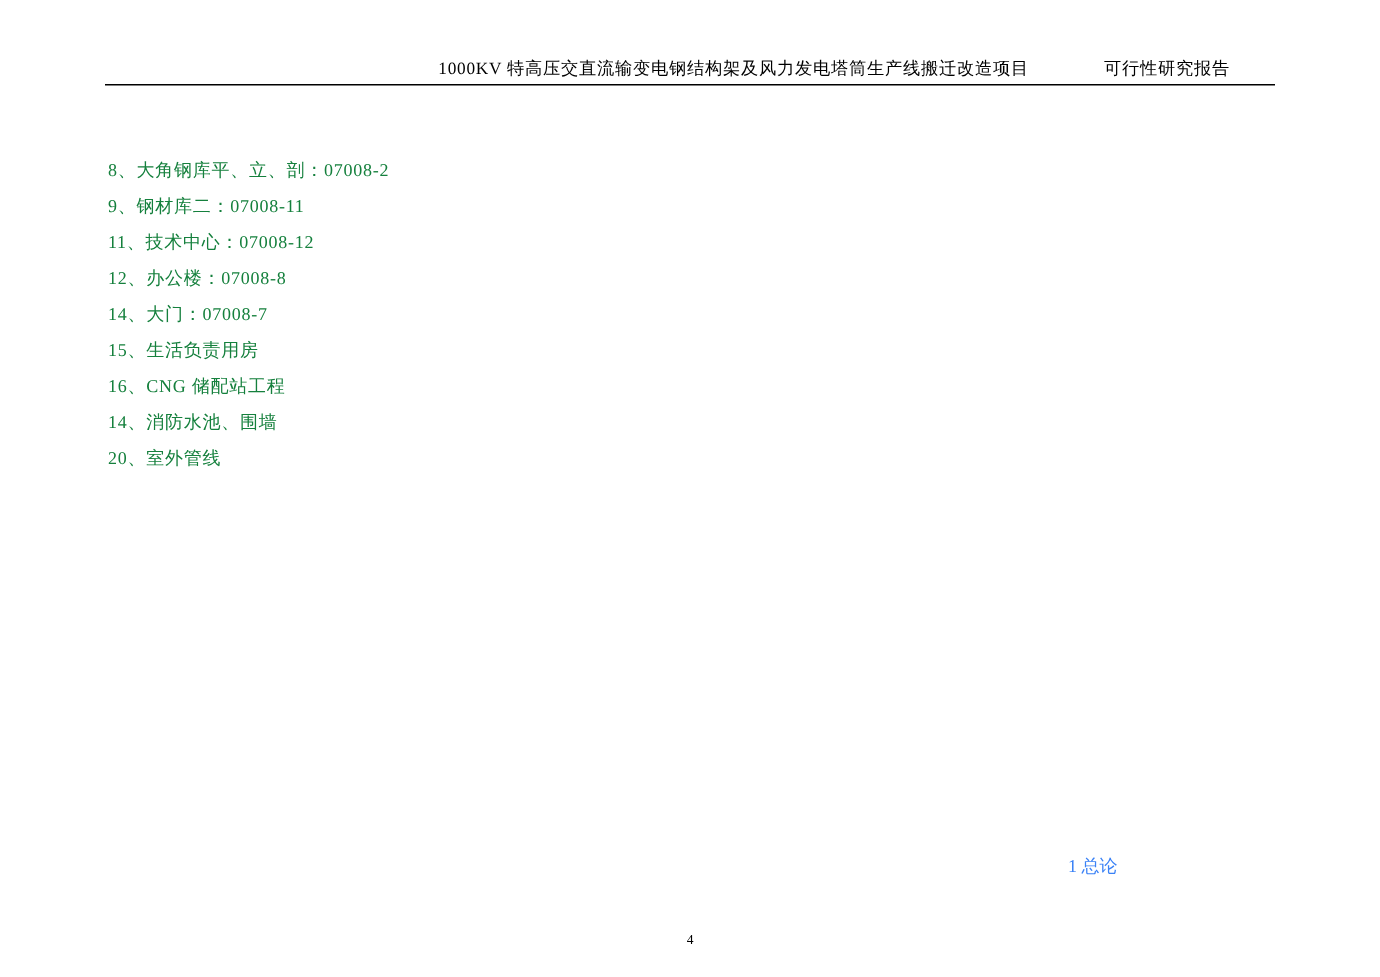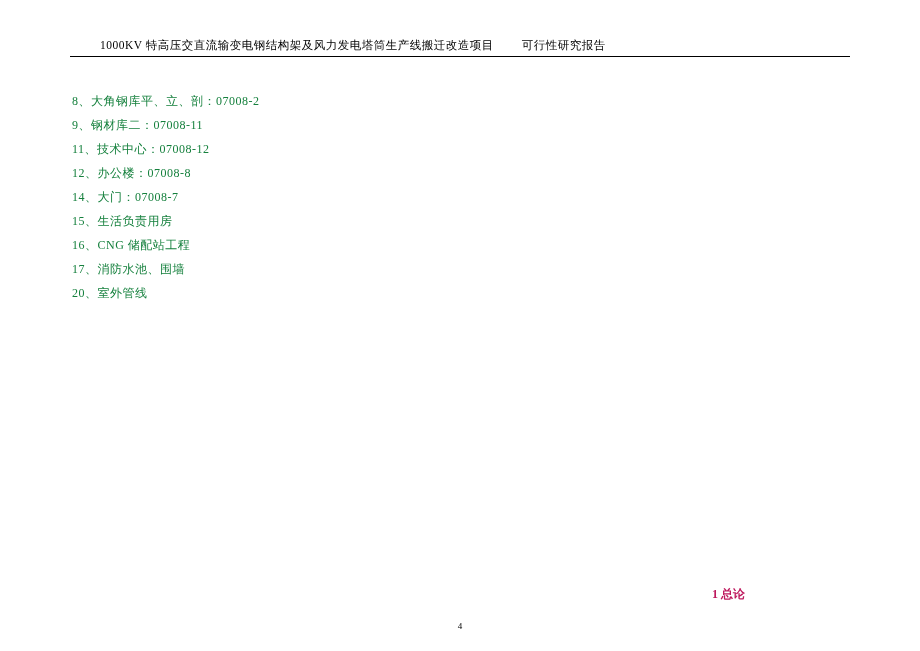--- a/index.html
+++ b/index.html
@@ -15,27 +15,27 @@
       position: relative;
     }
     .page {
       padding: 38px 70px 20px 70px;
       width: 100%;
       height: 100%;
       position: relative;
     }
     .header-line {
       display: flex;
-      justify-content: flex-start;
-      gap: 28px;
+      justify-content: flex-end;
+      gap: 50px;
       font-size: 11.5px;
       color: #000;
       padding-bottom: 3px;
       border-bottom: 1px solid #000;
-      margin-bottom: 32px;
+      margin-bottom: 44px;
       padding-left: 30px;
       padding-right: 30px;
     }
     .header-title {
       letter-spacing: 0.5px;
     }
     .header-subtitle {
       letter-spacing: 0.5px;
     }
     .content {
@@ -43,24 +43,24 @@
     }
     .list-item {
       font-size: 12px;
       color: #15803d;
       line-height: 24px;
       letter-spacing: 0.5px;
     }
     .section-heading {
       position: absolute;
       right: 175px;
-      bottom: 48px;
+      bottom: 65px;
       font-size: 12px;
-      font-weight: bold;
-      color: #be185d;
+      font-weight: normal;
+      color: #3b82f6;
     }
     .page-number {
       position: absolute;
       bottom: 20px;
       left: 50%;
       transform: translateX(-50%);
       font-size: 9px;
       color: #000;
     }
   </style>
@@ -74,20 +74,20 @@
   </div>
 
   <div class="content">
     <div class="list-item">8、大角钢库平、立、剖：07008-2</div>
     <div class="list-item">9、钢材库二：07008-11</div>
     <div class="list-item">11、技术中心：07008-12</div>
     <div class="list-item">12、办公楼：07008-8</div>
     <div class="list-item">14、大门：07008-7</div>
     <div class="list-item">15、生活负责用房</div>
     <div class="list-item">16、CNG 储配站工程</div>
-    <div class="list-item">17、消防水池、围墙</div>
+    <div class="list-item">14、消防水池、围墙</div>
     <div class="list-item">20、室外管线</div>
   </div>
 
   <div class="section-heading">1 总论</div>
 
   <div class="page-number">4</div>
 </div>
 
 </body></html>

